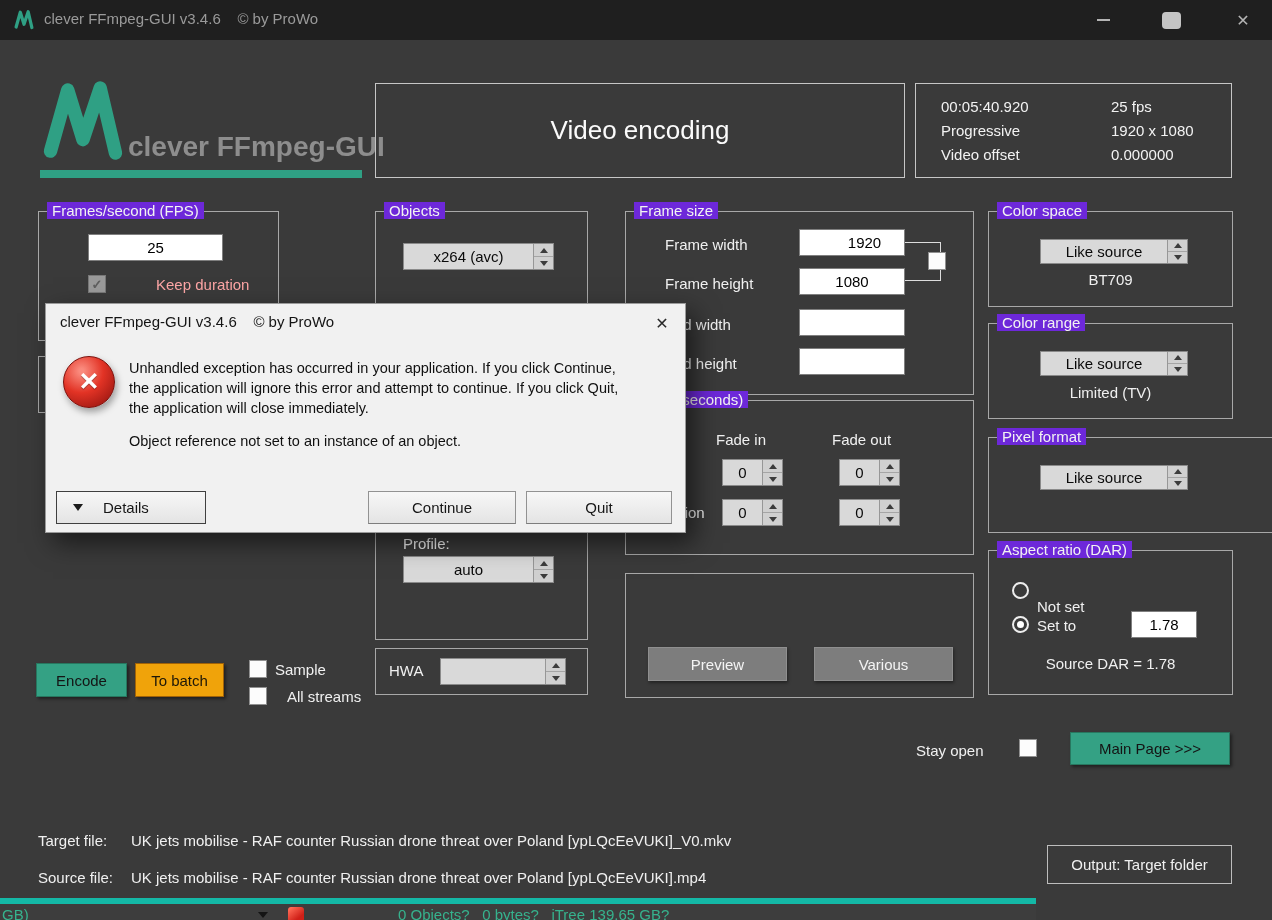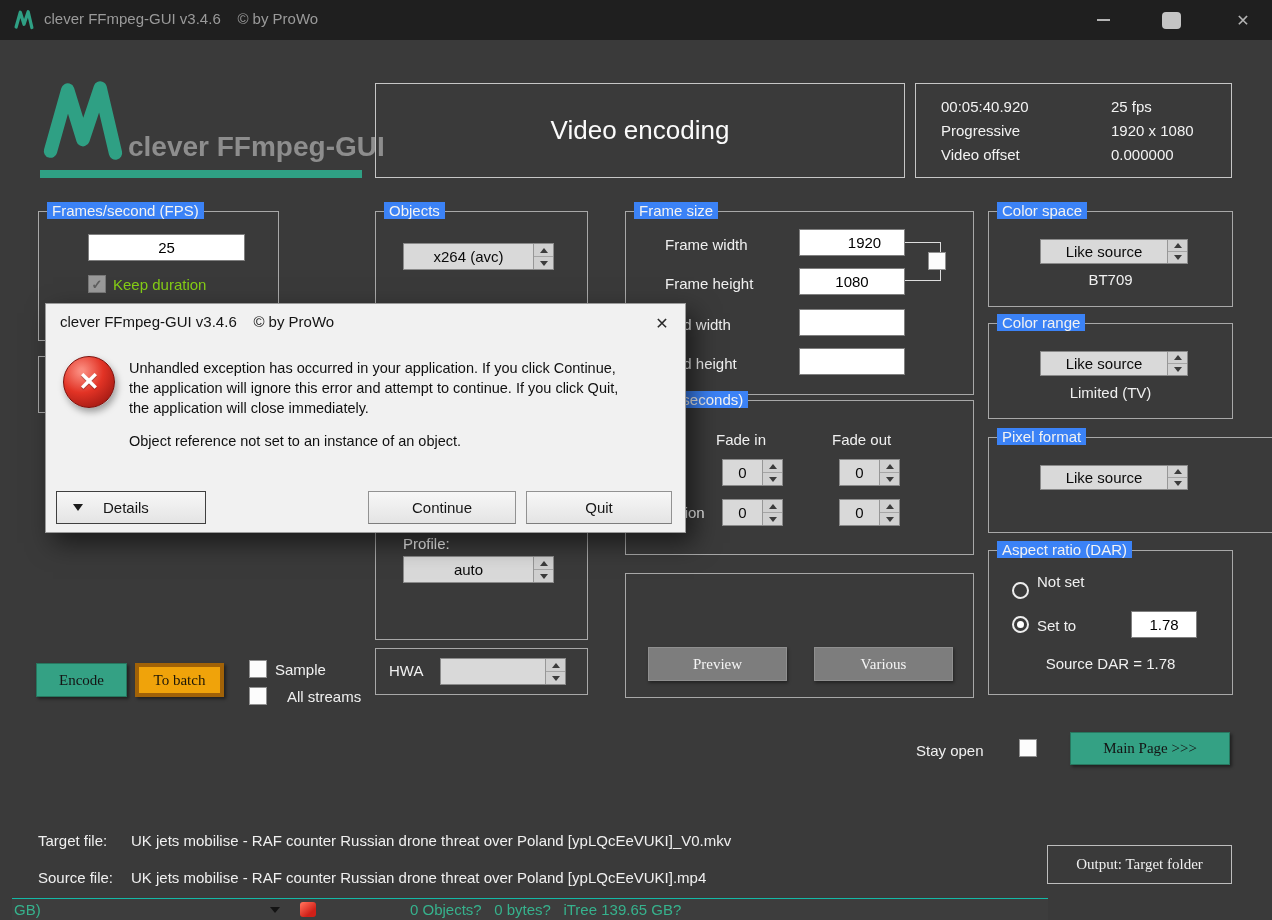--- a/index.html
+++ b/index.html
@@ -11,53 +11,53 @@
   .tb-btn{position:absolute;top:0;width:46px;height:40px;display:flex;align-items:center;justify-content:center;color:#b4b4b4;font-size:16px;}
   .glyph-min{display:block;width:13px;height:2px;background:#b4b4b4;}
   .glyph-max{display:block;width:19px;height:17px;background:#c4c4c4;border-radius:4px;}
   .logo-mark{position:absolute;left:40px;top:76px;width:86px;height:92px;}
   .logo-text{position:absolute;left:128px;top:131px;font-size:28px;font-weight:bold;color:#8d8d8d;white-space:nowrap;}
   .logo-underline{position:absolute;left:40px;top:170px;width:322px;height:8px;background:#2fa084;}
   .title-box{position:absolute;border:1px solid #c6c6c6;display:flex;align-items:center;justify-content:center;font-size:26px;color:#fbfbfb;}
   .info-box{position:absolute;border:1px solid #c6c6c6;}
   .info-item{position:absolute;font-size:15px;color:#f2f2f2;white-space:nowrap;}
   .groupbox{position:absolute;border:1px solid #a8a8a8;}
-  .gb-title{position:absolute;top:-10px;left:8px;background:#3b82f6;padding:0 5px;font-size:15px;color:#f2f2f2;white-space:nowrap;}
+  .gb-title{position:absolute;top:-10px;left:8px;background:#6d28d9;padding:0 5px;font-size:15px;color:#f2f2f2;white-space:nowrap;}
   .label{position:absolute;font-size:15px;color:#f0f0f0;white-space:nowrap;}
-  .dim{color:#84cc16;}
+  .dim{color:#fca5a5;margin-left:43px;}
   .center-line{position:absolute;font-size:15px;color:#f0f0f0;text-align:center;}
   .field{position:absolute;background:#fff;border:1px solid #7f7f7f;color:#000;font-size:15px;text-align:center;font-family:inherit;padding:0;}
   .spinner{position:absolute;display:flex;background:#d9d9d9;border:1px solid #8a8a8a;}
   .spin-value{flex:1;display:flex;align-items:center;justify-content:center;font-size:15px;color:#0a0a0a;overflow:hidden;white-space:nowrap;}
   .spin-btns{width:20px;display:flex;flex-direction:column;border-left:1px solid #979797;}
   .spin-btn{flex:1;display:flex;align-items:center;justify-content:center;background:#d0d0d0;}
   .spin-btn.up{border-bottom:1px solid #a5a5a5;}
   .tri-up{width:0;height:0;border-left:4px solid transparent;border-right:4px solid transparent;border-bottom:5px solid #3c3c3c;}
   .tri-down{width:0;height:0;border-left:4px solid transparent;border-right:4px solid transparent;border-top:5px solid #3c3c3c;}
   .checkbox{position:absolute;width:18px;height:18px;background:#fcfcfc;border:1px solid #909090;}
   .checkbox.disabled{background:#9a9a9a;border-color:#787878;display:flex;align-items:center;justify-content:center;}
   .checkbox.disabled::after{content:"✓";color:#5e5e5e;font-size:13px;font-weight:bold;}
   .radio{position:absolute;width:17px;height:17px;border:2px solid #ededed;border-radius:50%;display:flex;align-items:center;justify-content:center;}
   .radio.selected::after{content:"";width:7px;height:7px;border-radius:50%;background:#fff;}
-  .pbtn{position:absolute;display:flex;align-items:center;justify-content:center;font-size:15px;font-family:Liberation Serif, serif;}
+  .pbtn{position:absolute;display:flex;align-items:center;justify-content:center;font-size:15px;font-family:Liberation Sans, sans-serif;}
   .btn-teal{background:#34a184;color:#141414;border:1px solid #27775f;box-shadow:2px 2px 3px rgba(0,0,0,.45);}
-  .btn-orange{background:#f0a30a;color:#1d1708;border:4px solid #a16207;box-shadow:2px 2px 3px rgba(0,0,0,.45);}
+  .btn-orange{background:#f0a30a;color:#1d1708;border:1px solid #a16207;box-shadow:2px 2px 3px rgba(0,0,0,.45);}
   .btn-gray{background:#7d7d7d;color:#f4f4f4;border:1px solid #8f8f8f;box-shadow:1px 2px 3px rgba(0,0,0,.4);}
   .btn-outline{background:transparent;color:#f0f0f0;border:1px solid #bdbdbd;}
   .link-bracket{position:absolute;border-top:1px solid #dcdcdc;border-right:1px solid #dcdcdc;border-bottom:1px solid #dcdcdc;}
   .dialog{position:absolute;background:#f1f1f1;border:1px solid #9a9a9a;box-shadow:8px 10px 24px rgba(0,0,0,.55);z-index:50;}
   .dlg-title{position:absolute;left:14px;top:9px;font-size:15px;color:#141414;white-space:pre;}
   .dlg-close{position:absolute;right:8px;top:5px;width:30px;height:28px;display:flex;align-items:center;justify-content:center;font-size:16px;color:#2a2a2a;}
   .error-icon{position:absolute;left:17px;top:52px;width:52px;height:52px;border-radius:50%;background:radial-gradient(circle at 35% 28%,#fa8a7d 5%,#e23325 45%,#8f120e 95%);border:1px solid #7c100c;box-shadow:2px 4px 7px rgba(0,0,0,.35);display:flex;align-items:center;justify-content:center;}
   .error-x{color:#fff;font-size:25px;font-weight:bold;margin-top:-2px;text-shadow:0 1px 1px rgba(0,0,0,.35);}
   .dlg-msg{position:absolute;left:83px;width:505px;font-size:14.5px;line-height:20px;color:#101010;}
   .dlg-btn{position:absolute;top:187px;height:33px;background:linear-gradient(#f7f7f7,#e4e4e4);border:1px solid #929292;border-bottom-color:#7d7d7d;font-size:15px;color:#161616;display:flex;align-items:center;justify-content:center;font-family:inherit;}
   .dlg-btn.details{justify-content:flex-start;padding-left:16px;gap:20px;border:1px solid #404040;}
   .tri-down-dark{width:0;height:0;border-left:5px solid transparent;border-right:5px solid transparent;border-top:7px solid #1c1c1c;}
-  .bottom-strip{position:absolute;left:0;top:898px;width:1036px;height:22px;background:#3d3d3d;border-top:1px solid #14b8a6;overflow:hidden;margin-left:12px;}
+  .bottom-strip{position:absolute;left:0;top:898px;width:1036px;height:22px;background:#3d3d3d;border-top:6px solid #14b8a6;overflow:hidden;}
   .teal-frag{position:absolute;font-size:15px;color:#36b28d;white-space:pre;}
   .caret-down{position:absolute;width:0;height:0;border-left:5px solid transparent;border-right:5px solid transparent;border-top:6px solid #141414;}
   .red-icon{position:absolute;width:16px;height:15px;border-radius:3px;background:linear-gradient(140deg,#ff6a55 10%,#d02018 70%);}
 </style>
 </head>
 <body>
 
 <div class="app">
 
   <div class="titlebar">
@@ -91,21 +91,21 @@
     <span class="info-item" style="left:195px;top:14px">25 fps</span>
     <span class="info-item" style="left:25px;top:38px">Progressive</span>
     <span class="info-item" style="left:195px;top:38px">1920 x 1080</span>
     <span class="info-item" style="left:25px;top:62px">Video offset</span>
     <span class="info-item" style="left:195px;top:62px">0.000000</span>
   </div>
 
   <div class="groupbox" style="left:38px;top:211px;width:241px;height:130px">
     <span class="gb-title">Frames/second (FPS)</span>
   </div>
-  <input class="field" style="left: 88px; top: 234px; width: 157px; height: 27px;" value="25">
+  <input class="field" style="left: 88px; top: 234px; width: 135px; height: 27px;" value="25">
   <div class="checkbox disabled" style="left:88px;top:275px"></div>
   <span class="label dim" style="left:113px;top:276px">Keep duration</span>
 
   <div class="groupbox" style="left:38px;top:356px;width:241px;height:57px"></div>
 
   <div class="groupbox" style="left:375px;top:211px;width:213px;height:429px">
     <span class="gb-title">Objects</span>
   </div>
   <div class="spinner" style="left:403px;top:243px;width:151px;height:27px">
     <span class="spin-value">x264 (avc)</span>
@@ -258,21 +258,21 @@
       <div class="spin-btn">
           <i class="tri-down"></i>
         </div>
     </div>
   </div>
 
   <div class="groupbox" style="left:988px;top:550px;width:245px;height:145px">
     <span class="gb-title">Aspect ratio (DAR)</span>
   </div>
   <div class="radio" style="left:1012px;top:582px"></div>
-  <span class="label" style="left:1037px;top:573px">Not set</span>
+  <span class="label" style="left:1037px;top:598px">Not set</span>
   <div class="radio selected" style="left:1012px;top:616px"></div>
   <span class="label" style="left:1037px;top:617px">Set to</span>
   <input class="field" style="left: 1131px; top: 611px; width: 66px; height: 27px;" value="1.78">
   <div class="center-line" style="left:988px;top:655px;width:245px">Source DAR = 1.78</div>
 
   <button class="pbtn btn-teal" style="left:36px;top:663px;width:91px;height:34px">Encode</button>
   <button class="pbtn btn-orange" style="left:135px;top:663px;width:89px;height:34px">To batch</button>
   <div class="checkbox" style="left:249px;top:660px"></div>
   <span class="label" style="left:275px;top:661px">Sample</span>
   <div class="checkbox" style="left:249px;top:687px"></div>

